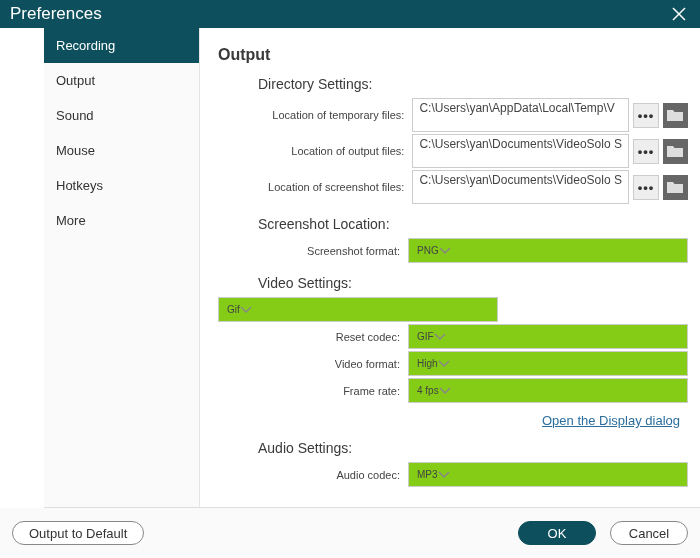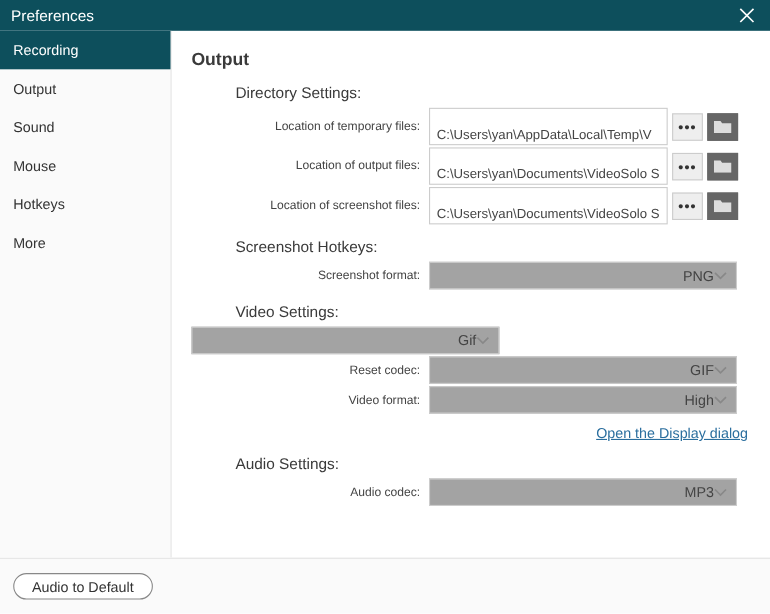--- a/index.html
+++ b/index.html
@@ -1,35 +1,35 @@
 <!DOCTYPE html>
 <html><head>
   <meta charset="utf-8">
   <style>
     * { box-sizing: border-box; margin: 0; padding: 0; }
     html, body { width: 700px; height: 558px; font-family: "Segoe UI", Arial, sans-serif; font-size: 13px; color: #333; overflow: hidden; background: #fff;}
     .window { width: 700px; height: 558px; display: flex; flex-direction: column; }
     .titlebar { background: #0d4f5c; color: #fff; height: 28px; display: flex; align-items: center; justify-content: space-between; padding: 0 10px; }
-    .titlebar .title { font-size: 14px; }
+    .titlebar .title { font-size: 17px; }
     .titlebar .close { cursor: pointer; padding: 2px 4px;}
-    .body { flex: 1; display: flex; overflow: hidden; border-bottom: 1px solid #ddd;}
+    .body { flex: 1; display: flex; overflow: hidden; border-bottom: 1px solid #ddd; margin-left: 44px;}
     .sidebar { width: 156px; background: #fafafa; border-right: 1px solid #e5e5e5; display: flex; flex-direction: column; }
     .sidebar .item { padding: 10px 12px; cursor: pointer; font-size: 13px; }
     .sidebar .item.active { background: #0d4f5c; color: #fff; }
     .main { flex: 1; overflow: hidden; position: relative; }
     .main-inner { padding: 18px 12px 0 18px; height: 100%; overflow-y: hidden; }
     .page-title { font-weight: bold; font-size: 16px; color: #3a3a3a; margin-bottom: 8px; }
     .section-title { font-size: 14px; color: #3a3a3a; margin: 12px 0 6px 40px; }
     .row { display: flex; align-items: center; margin: 2px 0; }
     .row-label { width: 390px; text-align: right; padding-right: 8px; font-size: 11px; color: #444; }
     .spacer-label { width: 216px; }
-    .path-input { flex: 0 0 217px; height: 25px; border: 1px solid #ccc; background: #fff; padding: 16px 6px; font-size: 12px; color: #444; overflow: hidden; white-space: nowrap; display: flex; align-items: flex-start;}
+    .path-input { flex: 0 0 217px; height: 25px; border: 1px solid #ccc; background: #fff; padding: 16px 6px; font-size: 12px; color: #444; overflow: hidden; white-space: nowrap; display: flex; align-items: flex-end;}
     .icon-btn { width: 28px; height: 25px; border: 1px solid #ccc; background: #eee; margin-left: 4px; display: inline-flex; align-items: center; justify-content: center; cursor: pointer;}
     .icon-btn.folder { background: #666; border-color: #666;}
-    .select { flex: 0 0 280px; height: 25px; border: 1px solid #ccc; background: #a3a3a3; display: flex; align-items: center; justify-content: flex-end; padding: 0 8px; cursor: pointer; font-size: 13px; color: #444;}
+    .select { flex: 0 0 280px; height: 25px; border: 1px solid #ccc; background: #84cc16; display: flex; align-items: center; justify-content: flex-start; padding: 0 8px; cursor: pointer; font-size: 10px; color: #444;}
     .select .chev { color: #777; }
     .link-row { text-align: right; padding-right: 8px; margin-top: 10px;}
     .link { color: #2a6e9e; text-decoration: underline; cursor: pointer; font-size: 13px;}
     .footer { height: 50px; background: #fafafa; display: flex; align-items: center; justify-content: space-between; padding: 0 12px; }
     .btn { min-width: 78px; height: 24px; border-radius: 12px; display: inline-flex; align-items: center; justify-content: center; font-size: 13px; cursor: pointer; padding: 0 16px;}
     .btn.outline { background: #fff; border: 1px solid #888; color: #333; }
     .btn.primary { background: #0d4f5c; color: #fff; border: 1px solid #0d4f5c; }
     .footer-right { display: flex; gap: 14px; }
     svg { display: block; }
   </style>
@@ -101,21 +101,21 @@
           <div class="icon-btn">
               <span style="font-weight:bold;letter-spacing:1px;">•••</span>
             </div>
           <div class="icon-btn folder">
             <svg width="16" height="12" viewBox="0 0 16 12">
                 <path d="M0 1 h6 l1.5 2 H16 v9 H0 z" fill="#ddd"></path>
               </svg>
           </div>
         </div>
 
-        <div class="section-title">Screenshot Hotkeys:</div>
+        <div class="section-title">Screenshot Location:</div>
         <div class="row">
           <div class="row-label spacer-label">Screenshot format:</div>
           <div class="select">
             <span>PNG</span>
             <span class="chev">
                 <svg width="12" height="8" viewBox="0 0 12 8">
                   <path d="M1 1 L6 6 L11 1" stroke="#888" stroke-width="1.5" fill="none"></path>
                 </svg>
               </span>
           </div>
@@ -140,20 +140,31 @@
                 <svg width="12" height="8" viewBox="0 0 12 8">
                   <path d="M1 1 L6 6 L11 1" stroke="#888" stroke-width="1.5" fill="none"></path>
                 </svg>
               </span>
           </div>
         </div>
         <div class="row">
           <div class="row-label spacer-label">Video format:</div>
           <div class="select">
             <span>High</span>
+            <span class="chev">
+                <svg width="12" height="8" viewBox="0 0 12 8">
+                  <path d="M1 1 L6 6 L11 1" stroke="#888" stroke-width="1.5" fill="none"></path>
+                </svg>
+              </span>
+          </div>
+        </div>
+        <div class="row">
+          <div class="row-label spacer-label">Frame rate:</div>
+          <div class="select">
+            <span>4 fps</span>
             <span class="chev">
                 <svg width="12" height="8" viewBox="0 0 12 8">
                   <path d="M1 1 L6 6 L11 1" stroke="#888" stroke-width="1.5" fill="none"></path>
                 </svg>
               </span>
           </div>
         </div>
         <div class="link-row">
           <span class="link">Open the Display dialog</span>
         </div>
@@ -170,16 +181,24 @@
               </span>
           </div>
         </div>
 
       </div>
     </div>
   </div>
 
   <div class="footer">
     <div class="btn outline">
-        <span>Audio to Default</span>
+        <span>Output to Default</span>
       </div>
+    <div class="footer-right">
+      <div class="btn primary">
+          <span>OK</span>
+        </div>
+      <div class="btn outline">
+          <span>Cancel</span>
+        </div>
+    </div>
   </div>
 </div>
 
 </body></html>

